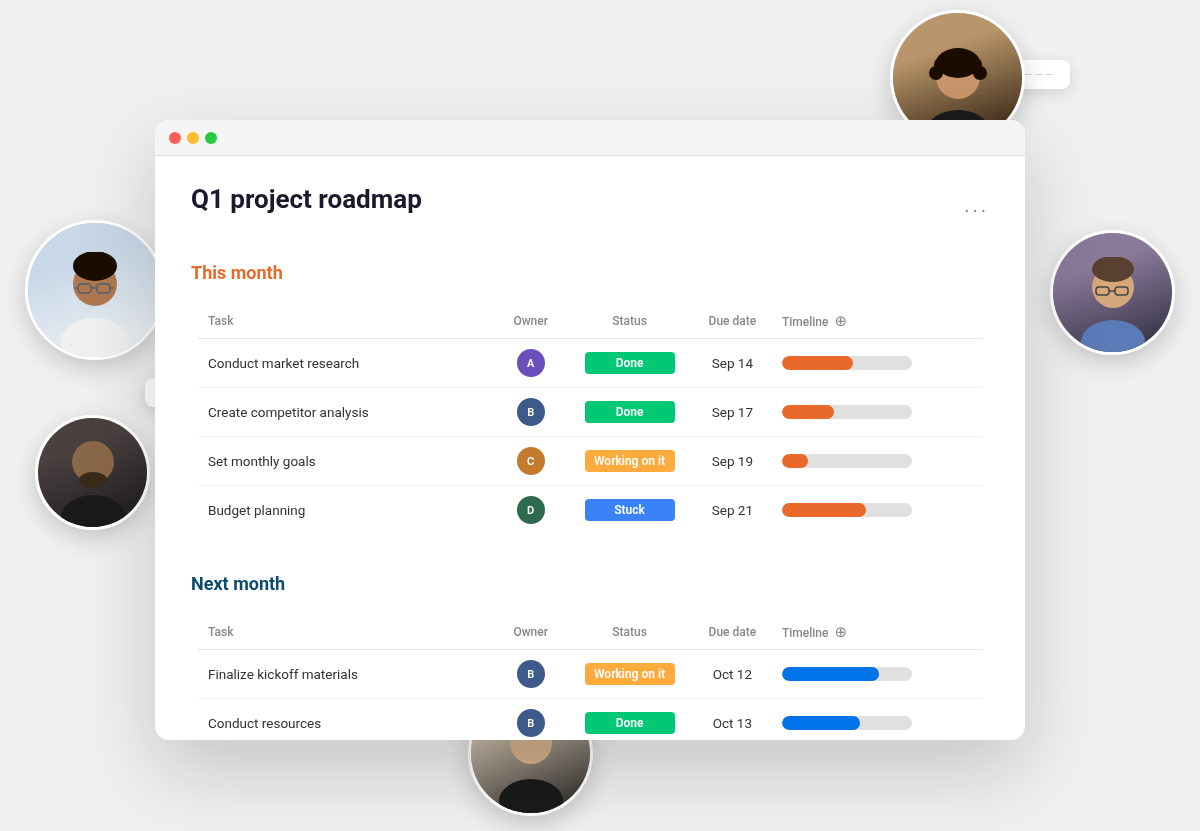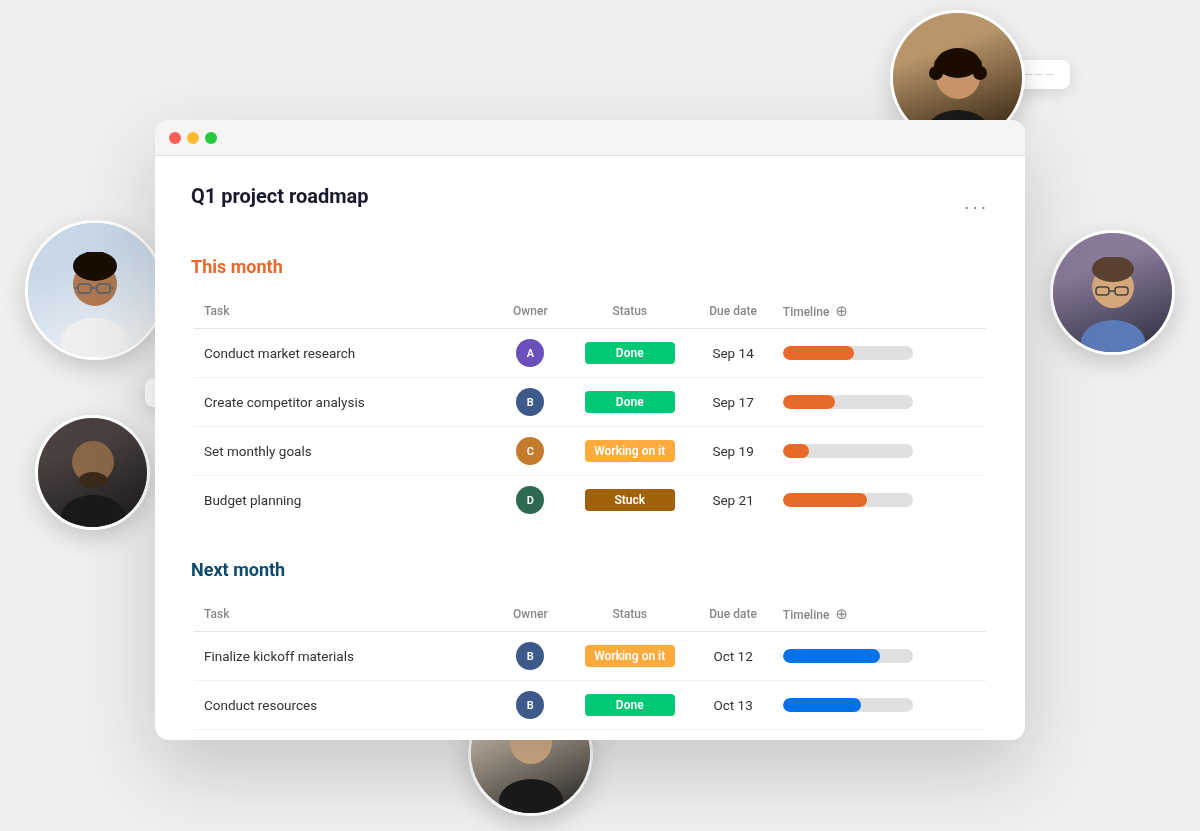--- a/index.html
+++ b/index.html
@@ -56,21 +56,21 @@
     .tl-yellow { background: #febc2e; }
     .tl-green { background: #28c840; }
 
     .browser-content {
       padding: 28px 36px;
       overflow-y: auto;
       height: calc(100% - 36px);
     }
 
     .page-title {
-      font-size: 20px;
+      font-size: 26px;
       font-weight: 700;
       color: #1a1a2e;
       margin-bottom: 24px;
     }
 
     
     .section {
       margin-bottom: 32px;
     }
 
@@ -80,21 +80,21 @@
       margin-bottom: 14px;
     }
 
     .section-title.orange { color: #e8692a; }
     .section-title.blue { color: #0c4a6e; }
 
     
     .task-table {
       width: 100%;
       border-collapse: collapse;
-      border: 3px solid #b91c1c;
+      border: 7px solid #b91c1c;
       border-radius: 8px;
       overflow: hidden;
     }
 
     .task-table thead tr {
       background: #fff;
     }
 
     .task-table th {
       font-size: 12px;
@@ -132,21 +132,21 @@
       border-radius: 4px;
       font-size: 12px;
       font-weight: 600;
       color: #fff;
       text-align: center;
       min-width: 90px;
     }
 
     .status-done { background: #00c875; }
     .status-working { background: #fdab3d; }
-    .status-stuck { background: #a16207; }
+    .status-stuck { background: #3b82f6; }
 
     
     .avatar {
       width: 28px;
       height: 28px;
       border-radius: 50%;
       display: inline-flex;
       align-items: center;
       justify-content: center;
       font-size: 11px;

